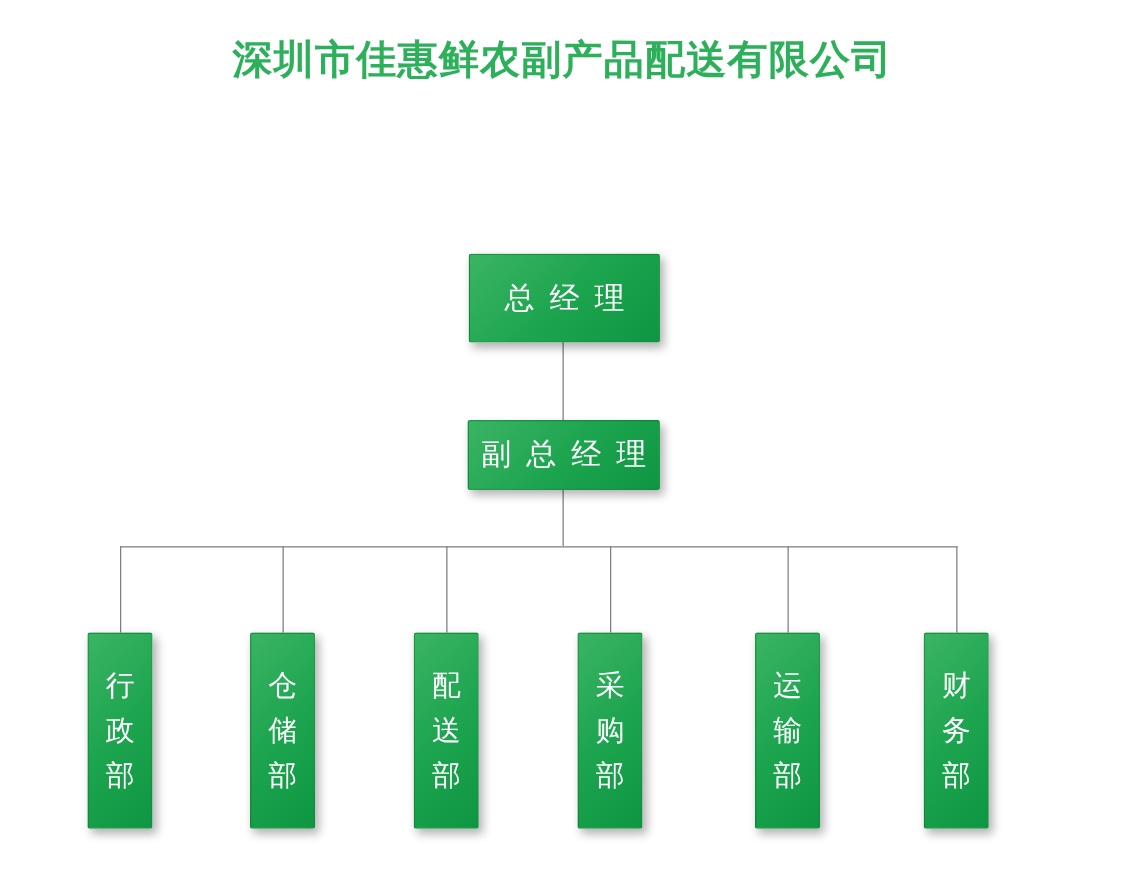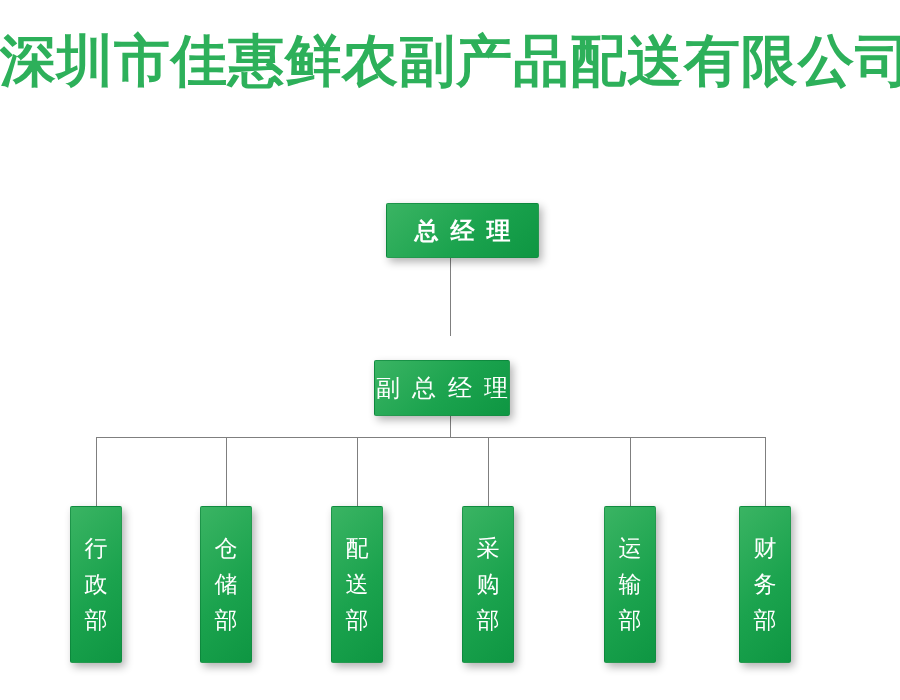--- a/index.html
+++ b/index.html
@@ -16,21 +16,21 @@
     overflow: hidden;
   }
 
   
   .company-title {
     position: absolute;
     top: 30px;
     left: 0;
     width: 900px;
     text-align: center;
-    font-size: 56px;
+    font-size: 32px;
     line-height: 1.1;
     font-weight: 900;
     letter-spacing: 1px;
     color: var(--title-green, #2db05a);
     white-space: nowrap;
   }
   .chart-subtitle {
     position: absolute;
     top: 104px;
     left: 0;
@@ -64,22 +64,22 @@
     background: linear-gradient(135deg,
       var(--node-gradient-top, #3ab463) 0%,
       #1ba34e 55%,
       var(--node-gradient-bottom, #0e9642) 100%);
     border: 1px solid rgba(10, 110, 50, 0.35);
     border-radius: 2px;
     box-shadow: 3px 4px 8px rgba(0, 0, 0, 0.30);
     box-sizing: border-box;
     color: var(--node-text, #ffffff);
   }
-  .node-gm      { left: 386px; top: 203px; width: 153px; height: 55px; font-weight: bold; }
-  .node-dgm     { left: 374px; top: 336px; width: 136px; height: 56px; margin-top: 24px; }
+  .node-gm      { left: 375px; top: 203px; width: 153px; height: 71px; }
+  .node-dgm     { left: 374px; top: 336px; width: 154px; height: 56px; }
   .node-dept    { top: 506px; width: 52px; height: 157px; }
 
   .hlabel {
     font-size: 24px;
     line-height: 1;
     letter-spacing: 12px;
     margin-right: -12px;
     white-space: nowrap;
   }
   .vlabel {

